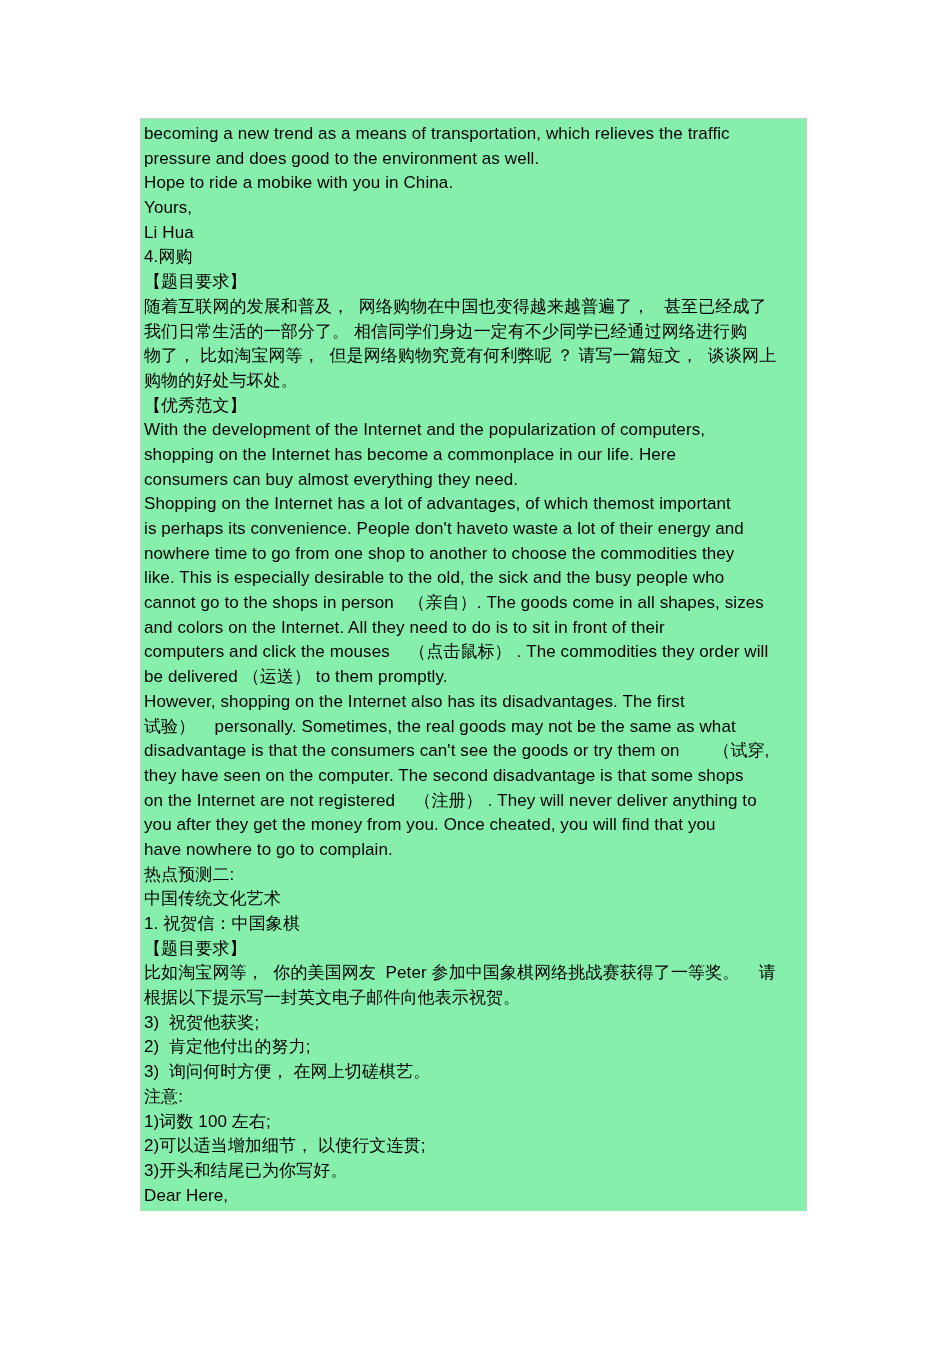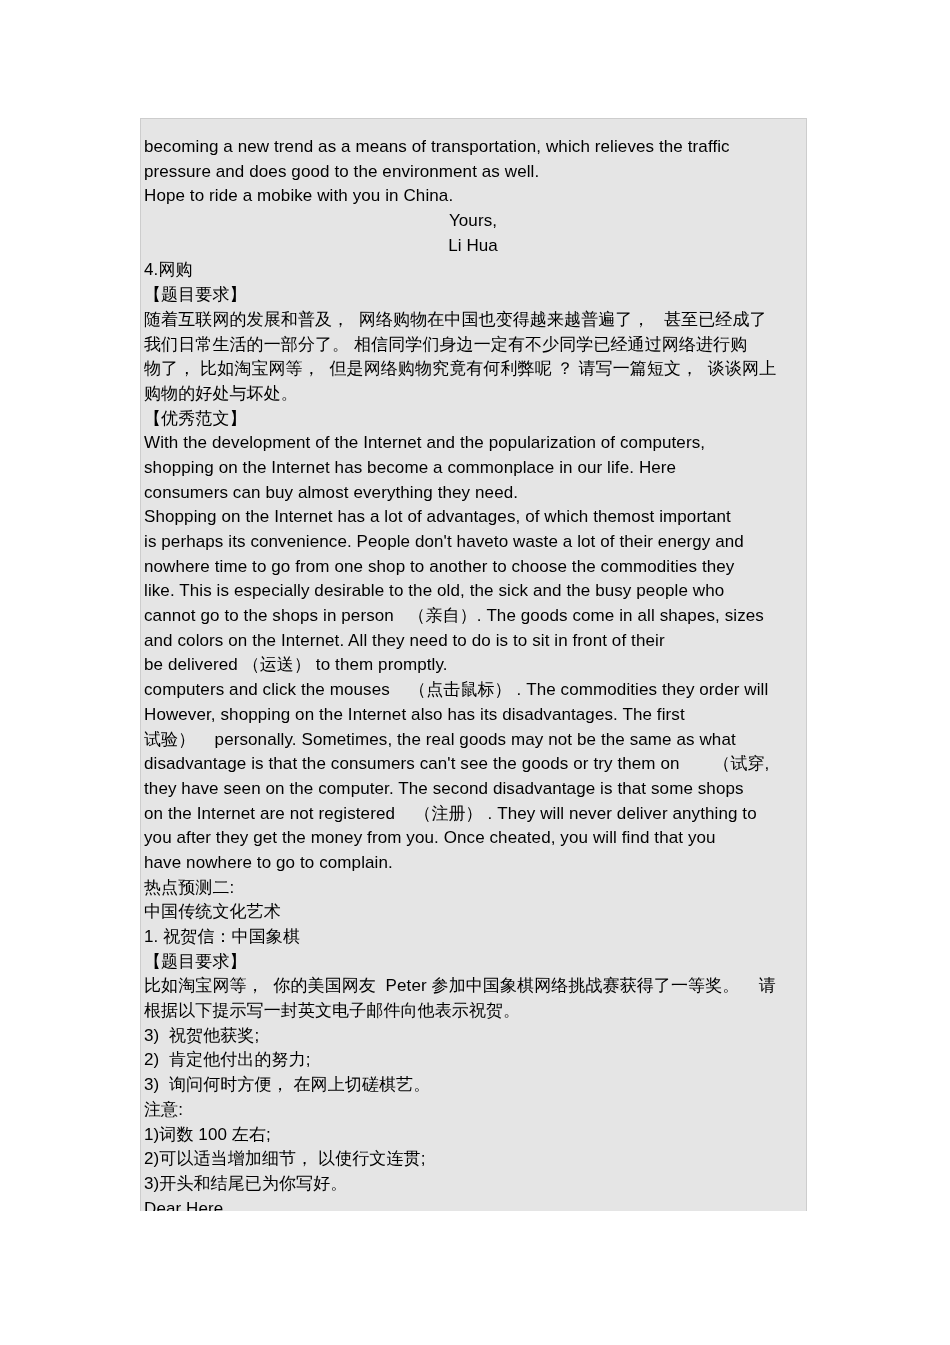--- a/index.html
+++ b/index.html
@@ -16,34 +16,34 @@
   }
   .doc-cell {
     position: absolute;
     left: 140px;
     top: 118px;
     width: 667px;
     height: 1093px;
     box-sizing: border-box;
     border: 1px solid #cdcdcd;
     border-bottom: none;
-    padding: 16px 2px 0 3px;
+    padding: 3px 2px 0 3px;
     overflow: hidden;
-    background: #e5e5e5;
+    background: #86efac;
   }
   .text-line {
     font-size: 17px;
     line-height: 24.7px;
     height: 24.7px;
     white-space: pre;
     letter-spacing: 0.1px;
     text-align: left;
   }
   .text-line.right {
-    text-align: center;
+    text-align: left;
     padding-right: 2px;
   }
 </style>
 </head>
 <body style="background: rgb(255, 255, 255); color: rgb(0, 0, 0);">
 
 <div class="doc-page">
   <div class="doc-cell" style="border-color: rgb(205, 205, 205);">
     <div id="lines-container">
         <div class="text-line">becoming a new trend as a means of transportation, which relieves the traffic</div>
@@ -60,22 +60,22 @@
         <div class="text-line">【优秀范文】</div>
         <div class="text-line">With the development of the Internet and the popularization of computers,</div>
         <div class="text-line">shopping on the Internet has become a commonplace in our life. Here</div>
         <div class="text-line">consumers can buy almost everything they need.</div>
         <div class="text-line">Shopping on the Internet has a lot of advantages, of which themost important</div>
         <div class="text-line">is perhaps its convenience. People don't haveto waste a lot of their energy and</div>
         <div class="text-line">nowhere time to go from one shop to another to choose the commodities they</div>
         <div class="text-line">like. This is especially desirable to the old, the sick and the busy people who</div>
         <div class="text-line">cannot go to the shops in person   （亲自）. The goods come in all shapes, sizes</div>
         <div class="text-line">and colors on the Internet. All they need to do is to sit in front of their</div>
+        <div class="text-line">computers and click the mouses    （点击鼠标） . The commodities they order will</div>
         <div class="text-line">be delivered （运送） to them promptly.</div>
-        <div class="text-line">computers and click the mouses    （点击鼠标） . The commodities they order will</div>
         <div class="text-line">However, shopping on the Internet also has its disadvantages. The first</div>
         <div class="text-line">试验）    personally. Sometimes, the real goods may not be the same as what</div>
         <div class="text-line">disadvantage is that the consumers can't see the goods or try them on       （试穿,</div>
         <div class="text-line">they have seen on the computer. The second disadvantage is that some shops</div>
         <div class="text-line">on the Internet are not registered    （注册） . They will never deliver anything to</div>
         <div class="text-line">you after they get the money from you. Once cheated, you will find that you</div>
         <div class="text-line">have nowhere to go to complain.</div>
         <div class="text-line">热点预测二:</div>
         <div class="text-line">中国传统文化艺术</div>
         <div class="text-line">1. 祝贺信：中国象棋</div>

